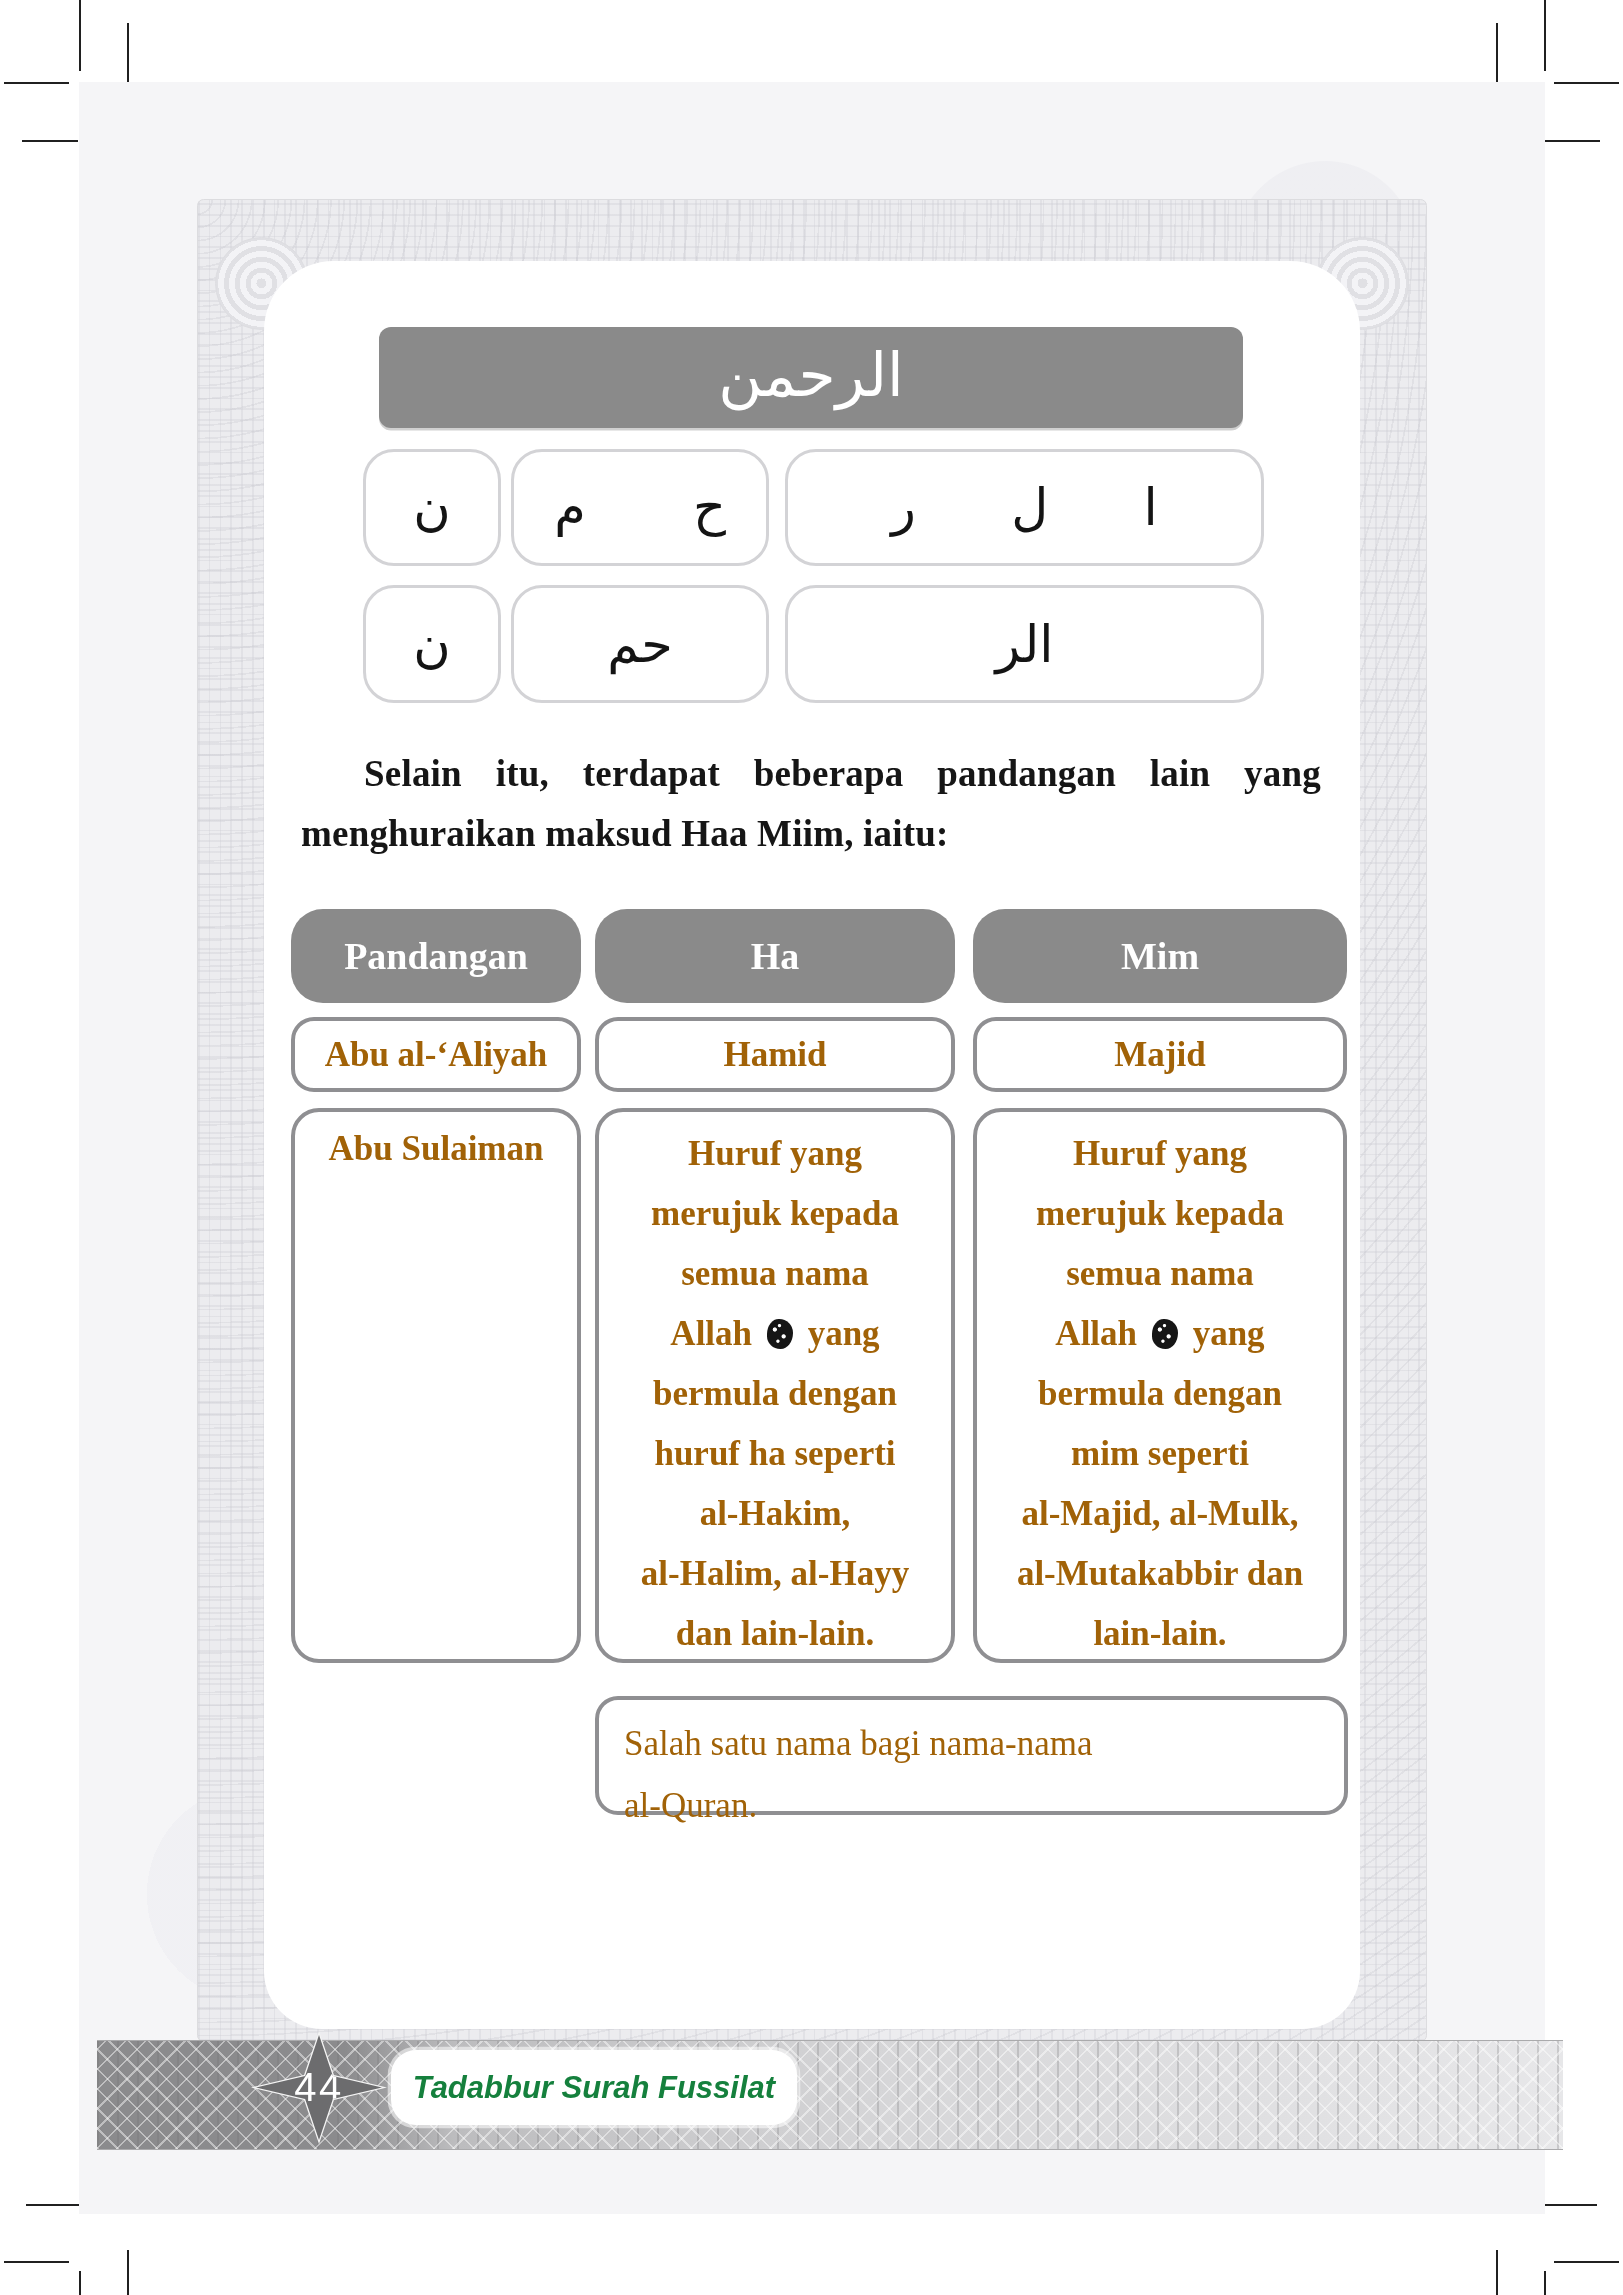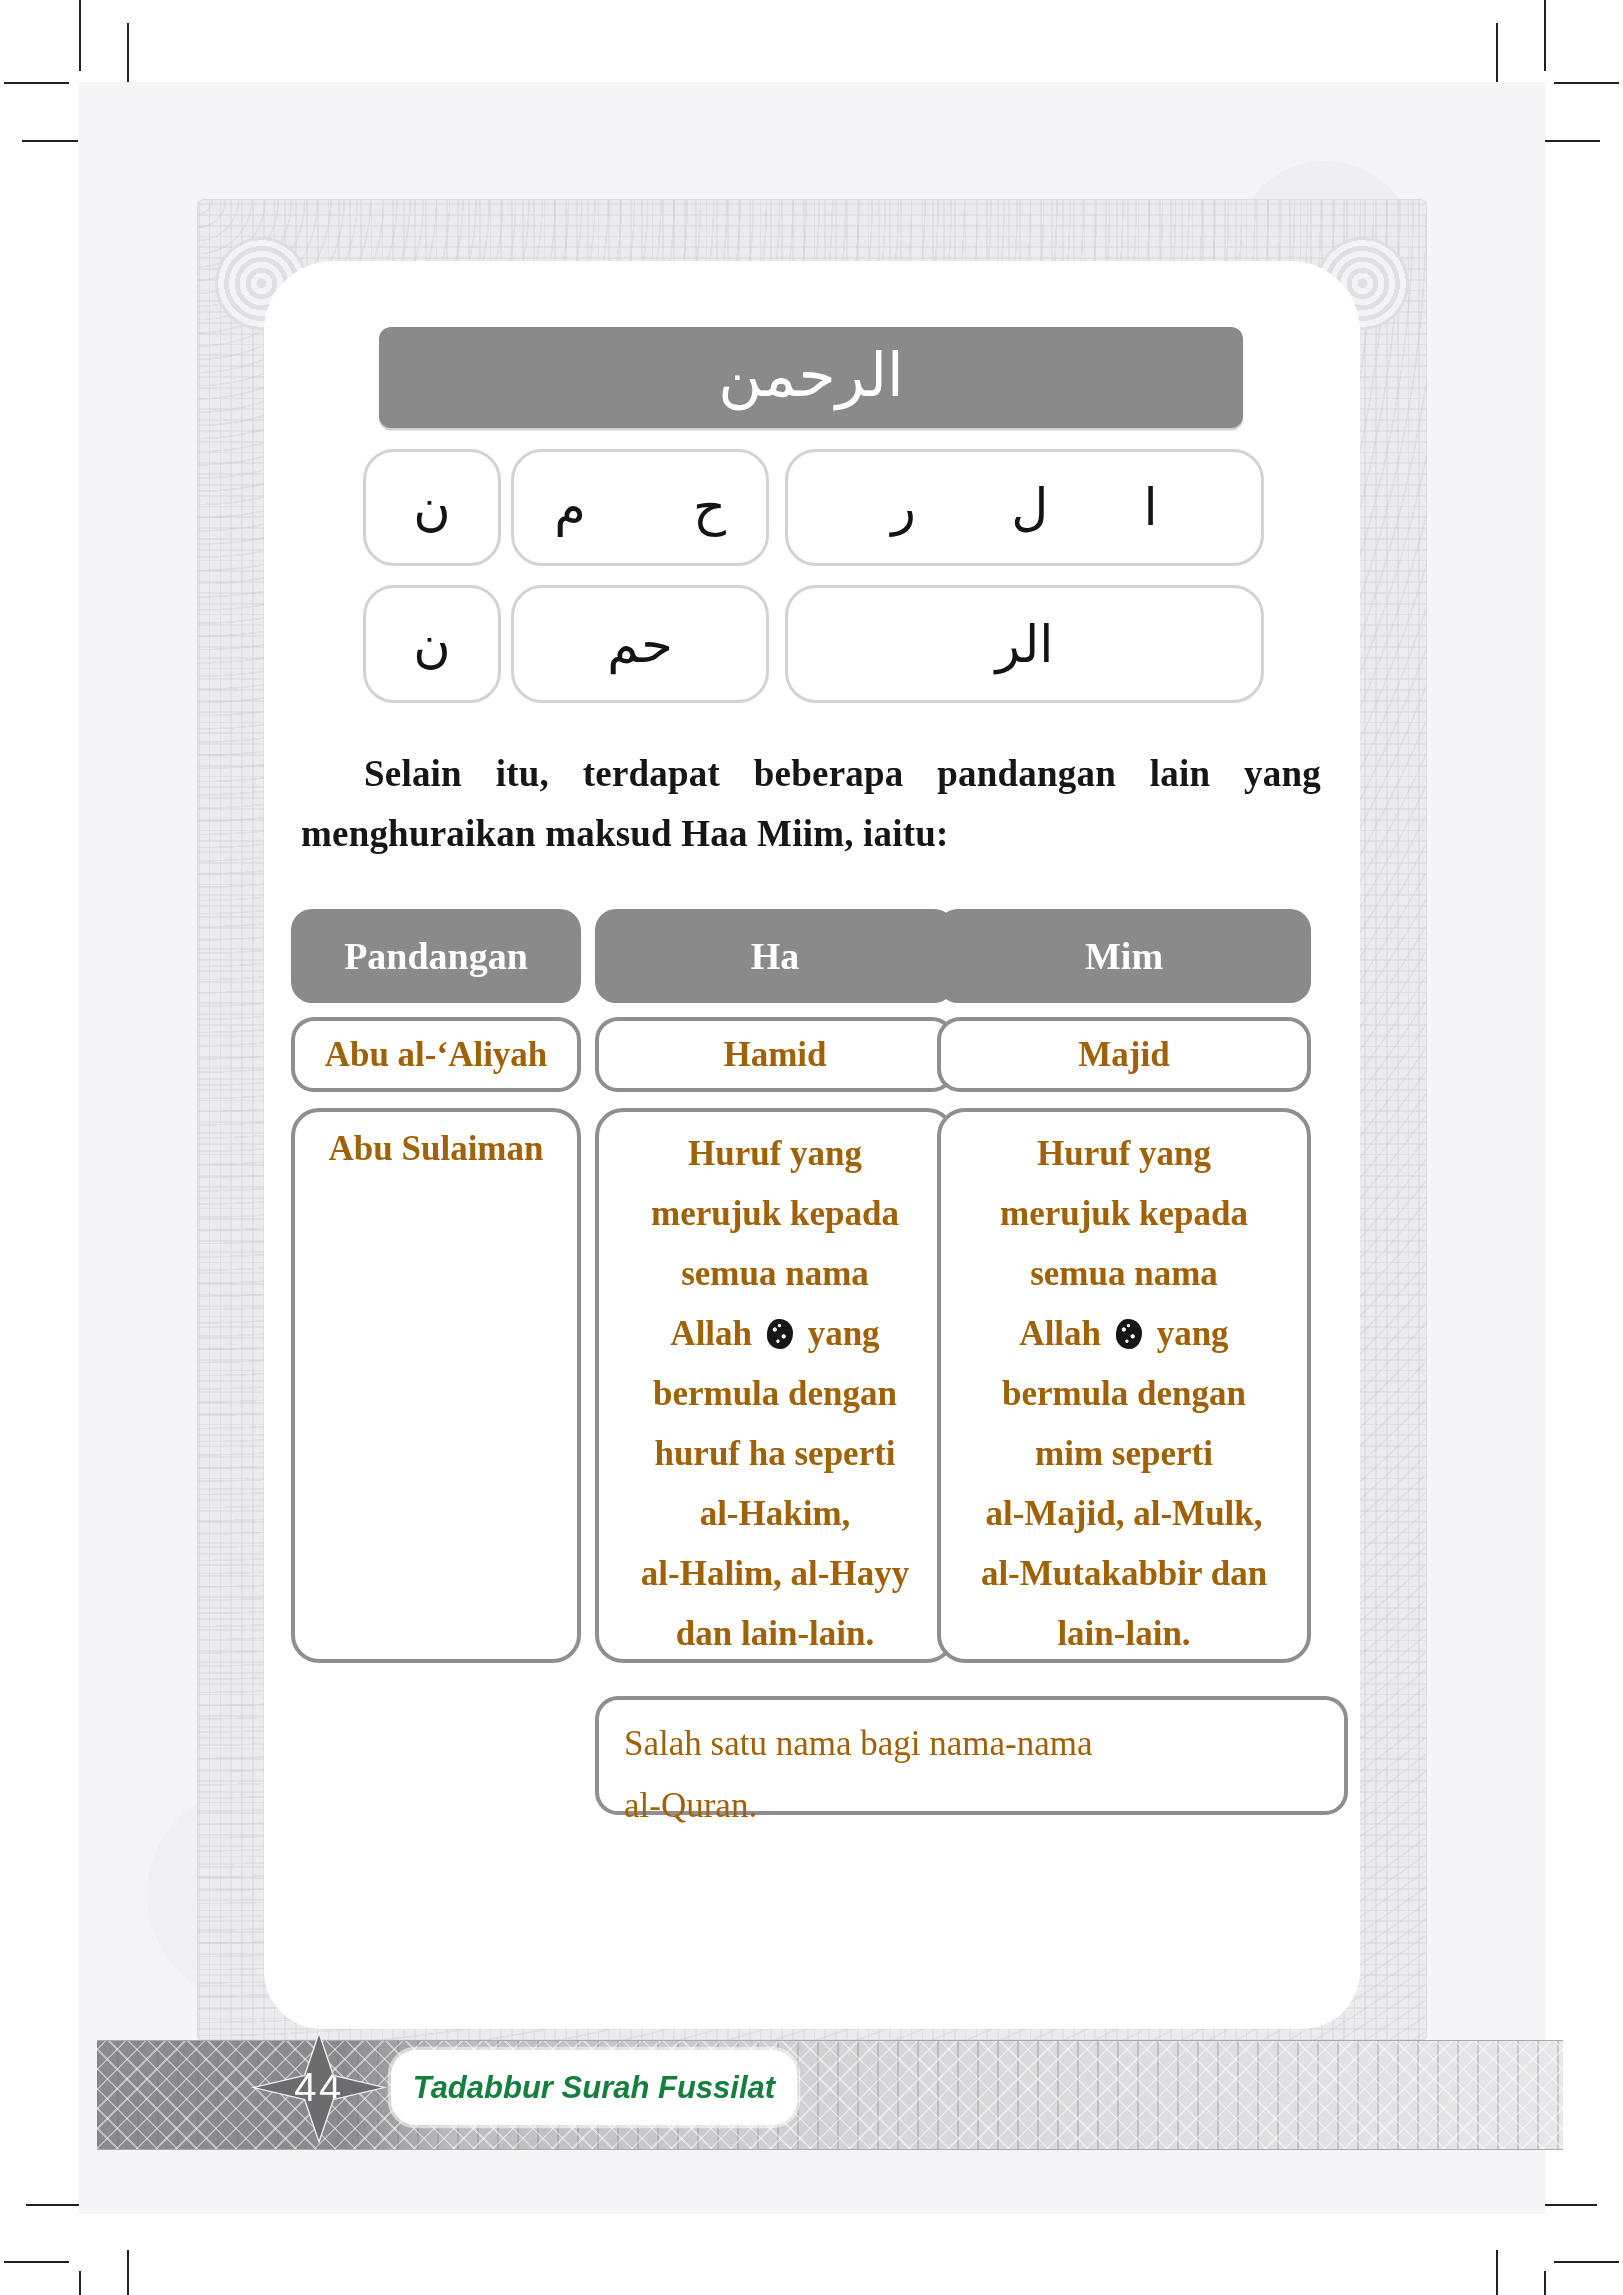--- a/index.html
+++ b/index.html
@@ -67,33 +67,33 @@
   .sp95{word-spacing:79px;}
   
   .para{
     position:absolute;left:222px;top:662px;width:1020px;margin:0;
     font-size:37px;line-height:60px;font-weight:bold;color:#161616;
     text-align:justify;text-indent:63px;letter-spacing:0.2px;
   }
   
   .tcell{position:absolute;box-sizing:border-box;text-align:center;color:#a16207;}
   .thead{
-    background:#8a8a8a;border-radius:21px;color:#ffffff;
+    background:#8a8a8a;border-radius:32px;color:#ffffff;
     font-weight:bold;font-size:38px;line-height:94px;height:94px;top:827px;
   }
   .tbox{
     background:#ffffff;border:4.1px solid #8f8f92;border-radius:23px;
     font-size:35px;font-weight:bold;
   }
   .trow1{top:935px;height:75px;line-height:68px;}
   .trow2{top:1026px;height:555px;border-radius:28px;padding-top:11.6px;}
   .trow3{top:1614px;height:119px;padding-top:16.6px;font-weight:normal;}
   .c1{left:212px;width:290px;}
   .c2{left:516px;width:360px;}
-  .c3{left:858px;width:374px;}
+  .c3{left:894px;width:374px;}
   .cmerge{left:516px;width:753px;}
   .lines .ln{line-height:60px;}
   .trow3.cmerge{text-align:left;padding:13.2px 0 0 25px;font-weight:normal;}
   .trow3.cmerge .ln{line-height:62px;}
   .trow2.c1{padding-top:17px;}
   .seal{
     display:inline-block;width:26.5px;height:30px;margin:0 5.8px;vertical-align:-4.1px;
     background:
       radial-gradient(circle at 30% 35%, #ffffff 1.7px, rgba(255,255,255,0) 2.5px),
       radial-gradient(circle at 64% 58%, #ffffff 1.7px, rgba(255,255,255,0) 2.5px),

